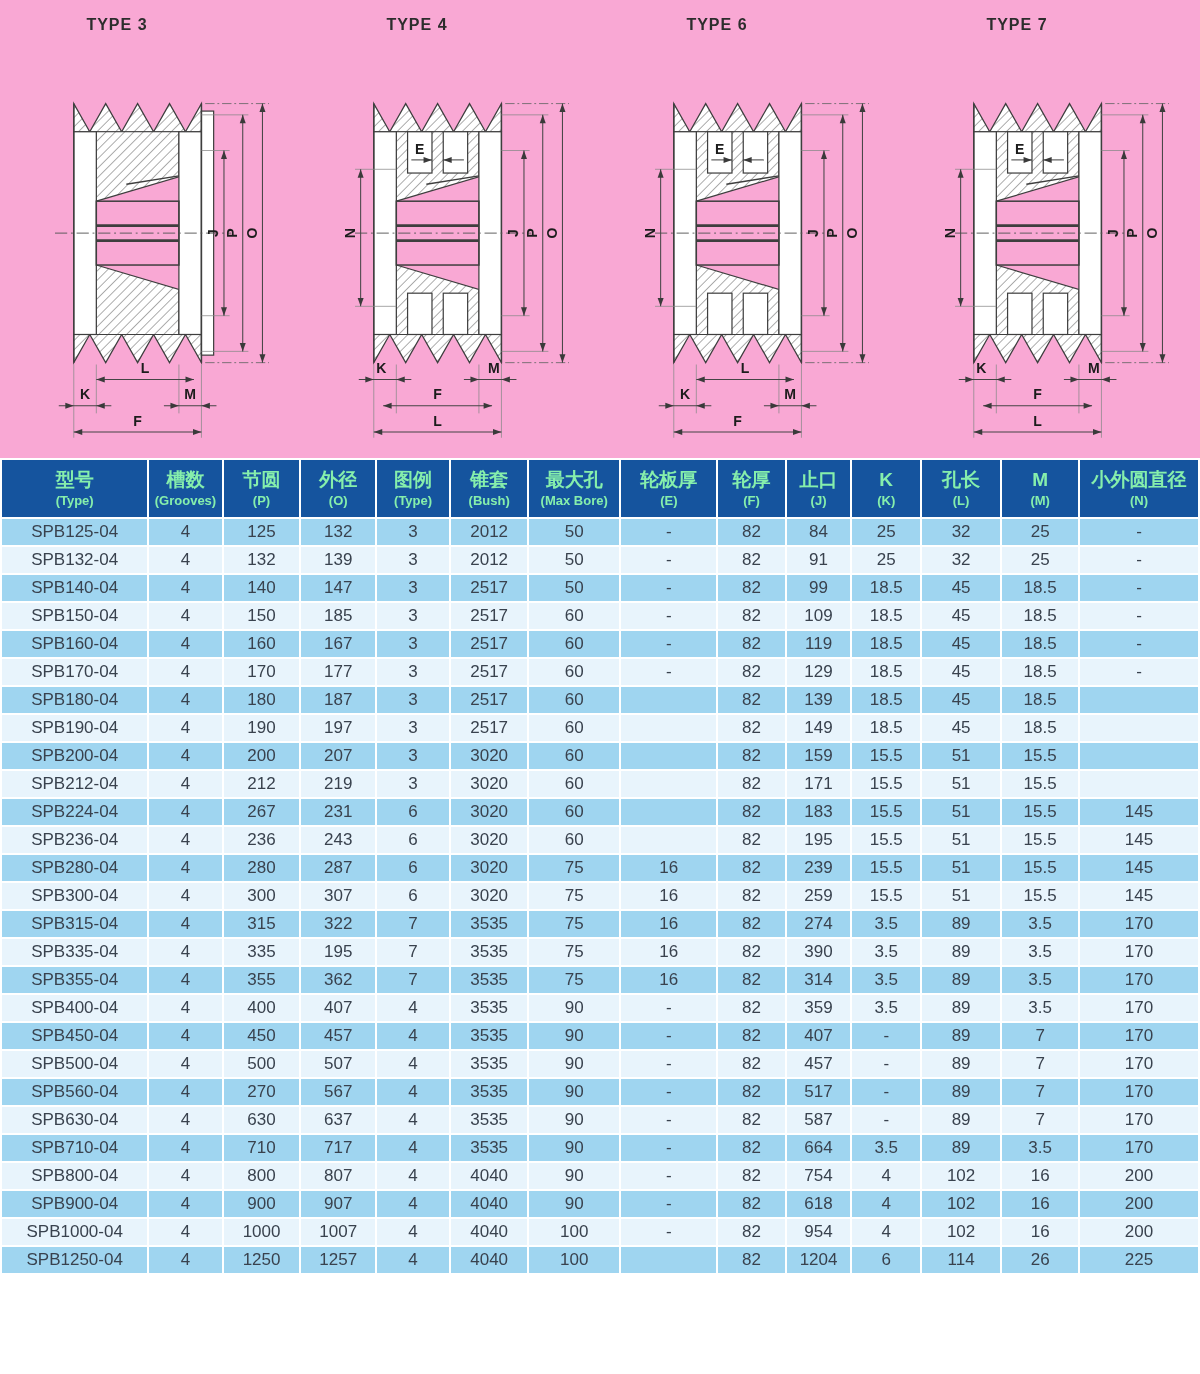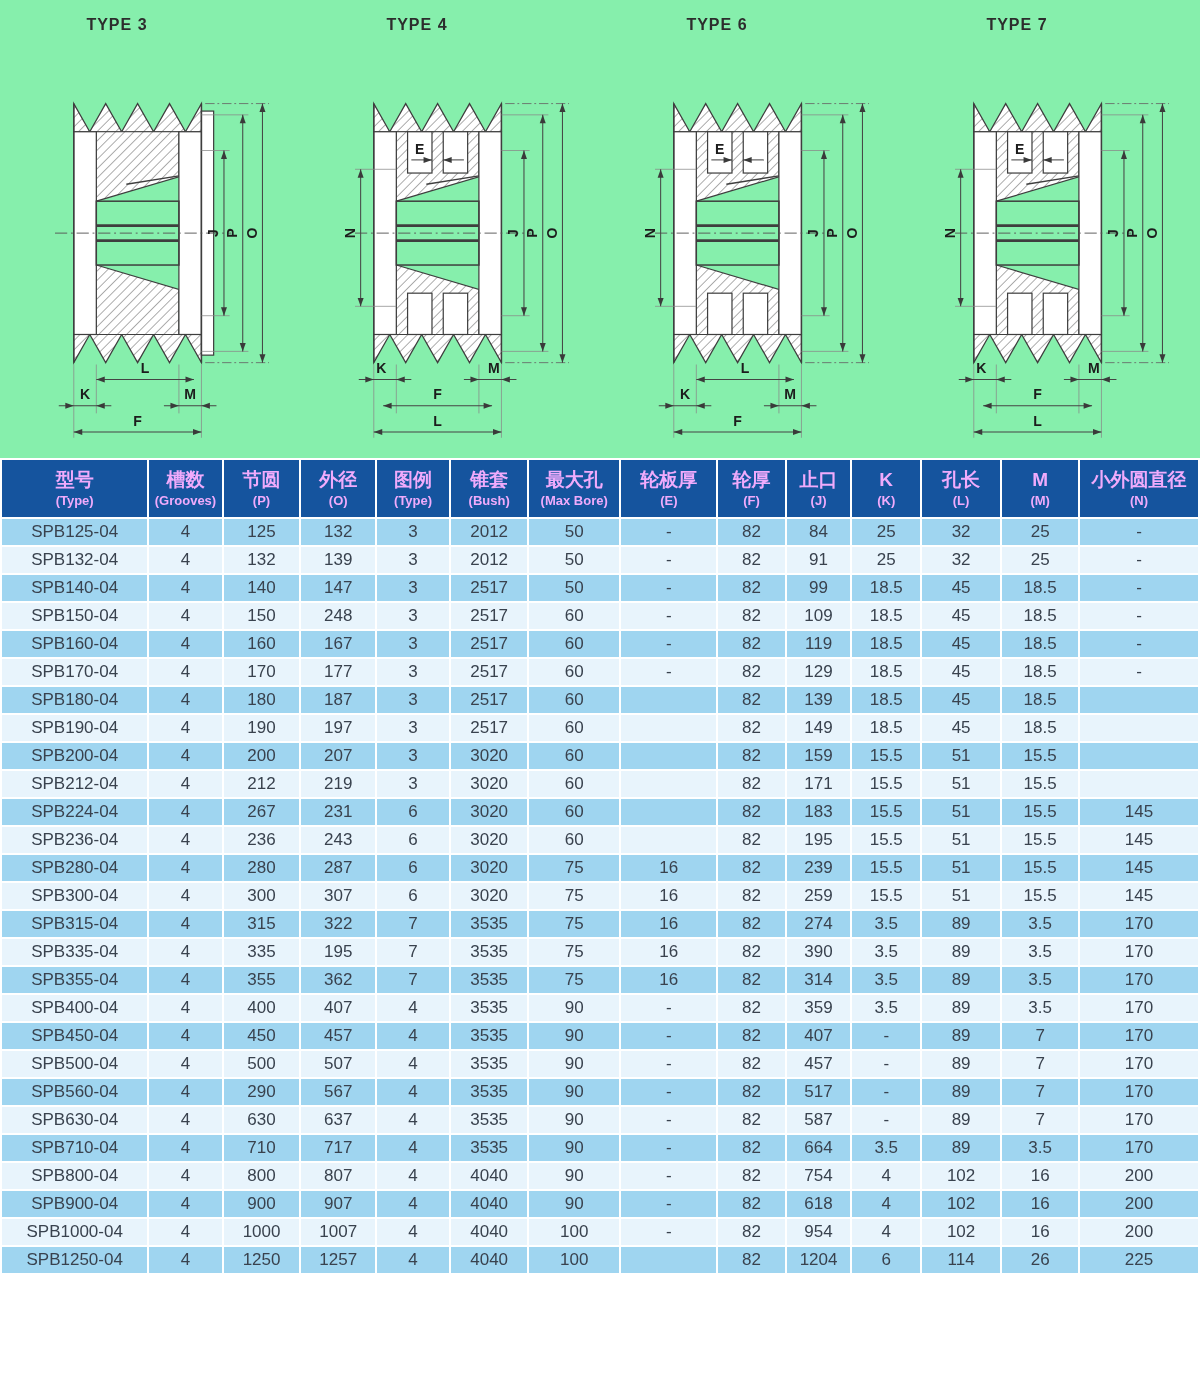--- a/index.html
+++ b/index.html
@@ -9,21 +9,21 @@
     --body-text:#39424e;
   }
   *{box-sizing:border-box;margin:0;padding:0}
   html,body{background:#ffffff;}
   body{
     width:1200px;min-height:1374px;
     font-family:"Liberation Sans",sans-serif;
   }
   
   .drawings{
-    width:1200px;height:458px;background:#86efac;
+    width:1200px;height:458px;background:#f9a8d4;
     display:flex;flex-direction:row;
   }
   .drawing{width:300px;height:458px;position:relative;}
   .dtitle{
     margin-top:16px;width:78%;text-align:center;
     font-size:16px;font-weight:bold;color:#2d2d2d;letter-spacing:1px;
   }
   svg.pulley{display:block;width:282px;height:413px;margin:2px auto 0 6px;}
   .ln{stroke:#3e3e3e;stroke-width:1.5;fill:none}
   .outline{fill:none;stroke:#3e3e3e;stroke-width:1.6}
@@ -32,21 +32,21 @@
   .bore{stroke:#3e3e3e;stroke-width:3}
   .cl{stroke:#555;stroke-width:1;stroke-dasharray:13 4 2 4}
   .dim{stroke:#444;stroke-width:1.1}
   .ext{stroke:#888;stroke-width:0.8}
   .extd{stroke:#666;stroke-width:0.9;stroke-dasharray:10 3 2 3}
   .ah{fill:#3a3a3a}
   .dlab{font-family:"Liberation Sans",sans-serif;font-size:15px;font-weight:bold;fill:#1c1c1c}
   
   table{width:1200px;border-collapse:collapse;table-layout:fixed;}
   th{
-    background:var(--header-bg);color:#f0abfc;border:2px solid #ffffff;
+    background:var(--header-bg);color:#86efac;border:2px solid #ffffff;
     padding:8px 2px;vertical-align:middle;
   }
   th .zh{font-size:19px;font-weight:bold;line-height:1.3}
   th .en{font-size:13px;font-weight:bold;line-height:1.25}
   td{
     border:2px solid #ffffff;text-align:center;vertical-align:middle;
     font-size:17px;color:var(--body-text);height:28px;padding:1px 2px;
     overflow:hidden;white-space:nowrap;
   }
   tbody tr:nth-child(odd){background:var(--row-light)}
@@ -475,21 +475,21 @@
         <td>99</td>
         <td>18.5</td>
         <td>45</td>
         <td>18.5</td>
         <td>-</td>
       </tr>
       <tr>
         <td>SPB150-04</td>
         <td>4</td>
         <td>150</td>
-        <td>248</td>
+        <td>185</td>
         <td>3</td>
         <td>2517</td>
         <td>60</td>
         <td>-</td>
         <td>82</td>
         <td>109</td>
         <td>18.5</td>
         <td>45</td>
         <td>18.5</td>
         <td>-</td>
@@ -746,21 +746,21 @@
         <td>82</td>
         <td>457</td>
         <td>-</td>
         <td>89</td>
         <td>7</td>
         <td>170</td>
       </tr>
       <tr>
         <td>SPB560-04</td>
         <td>4</td>
-        <td>290</td>
+        <td>270</td>
         <td>567</td>
         <td>4</td>
         <td>3535</td>
         <td>90</td>
         <td>-</td>
         <td>82</td>
         <td>517</td>
         <td>-</td>
         <td>89</td>
         <td>7</td>

